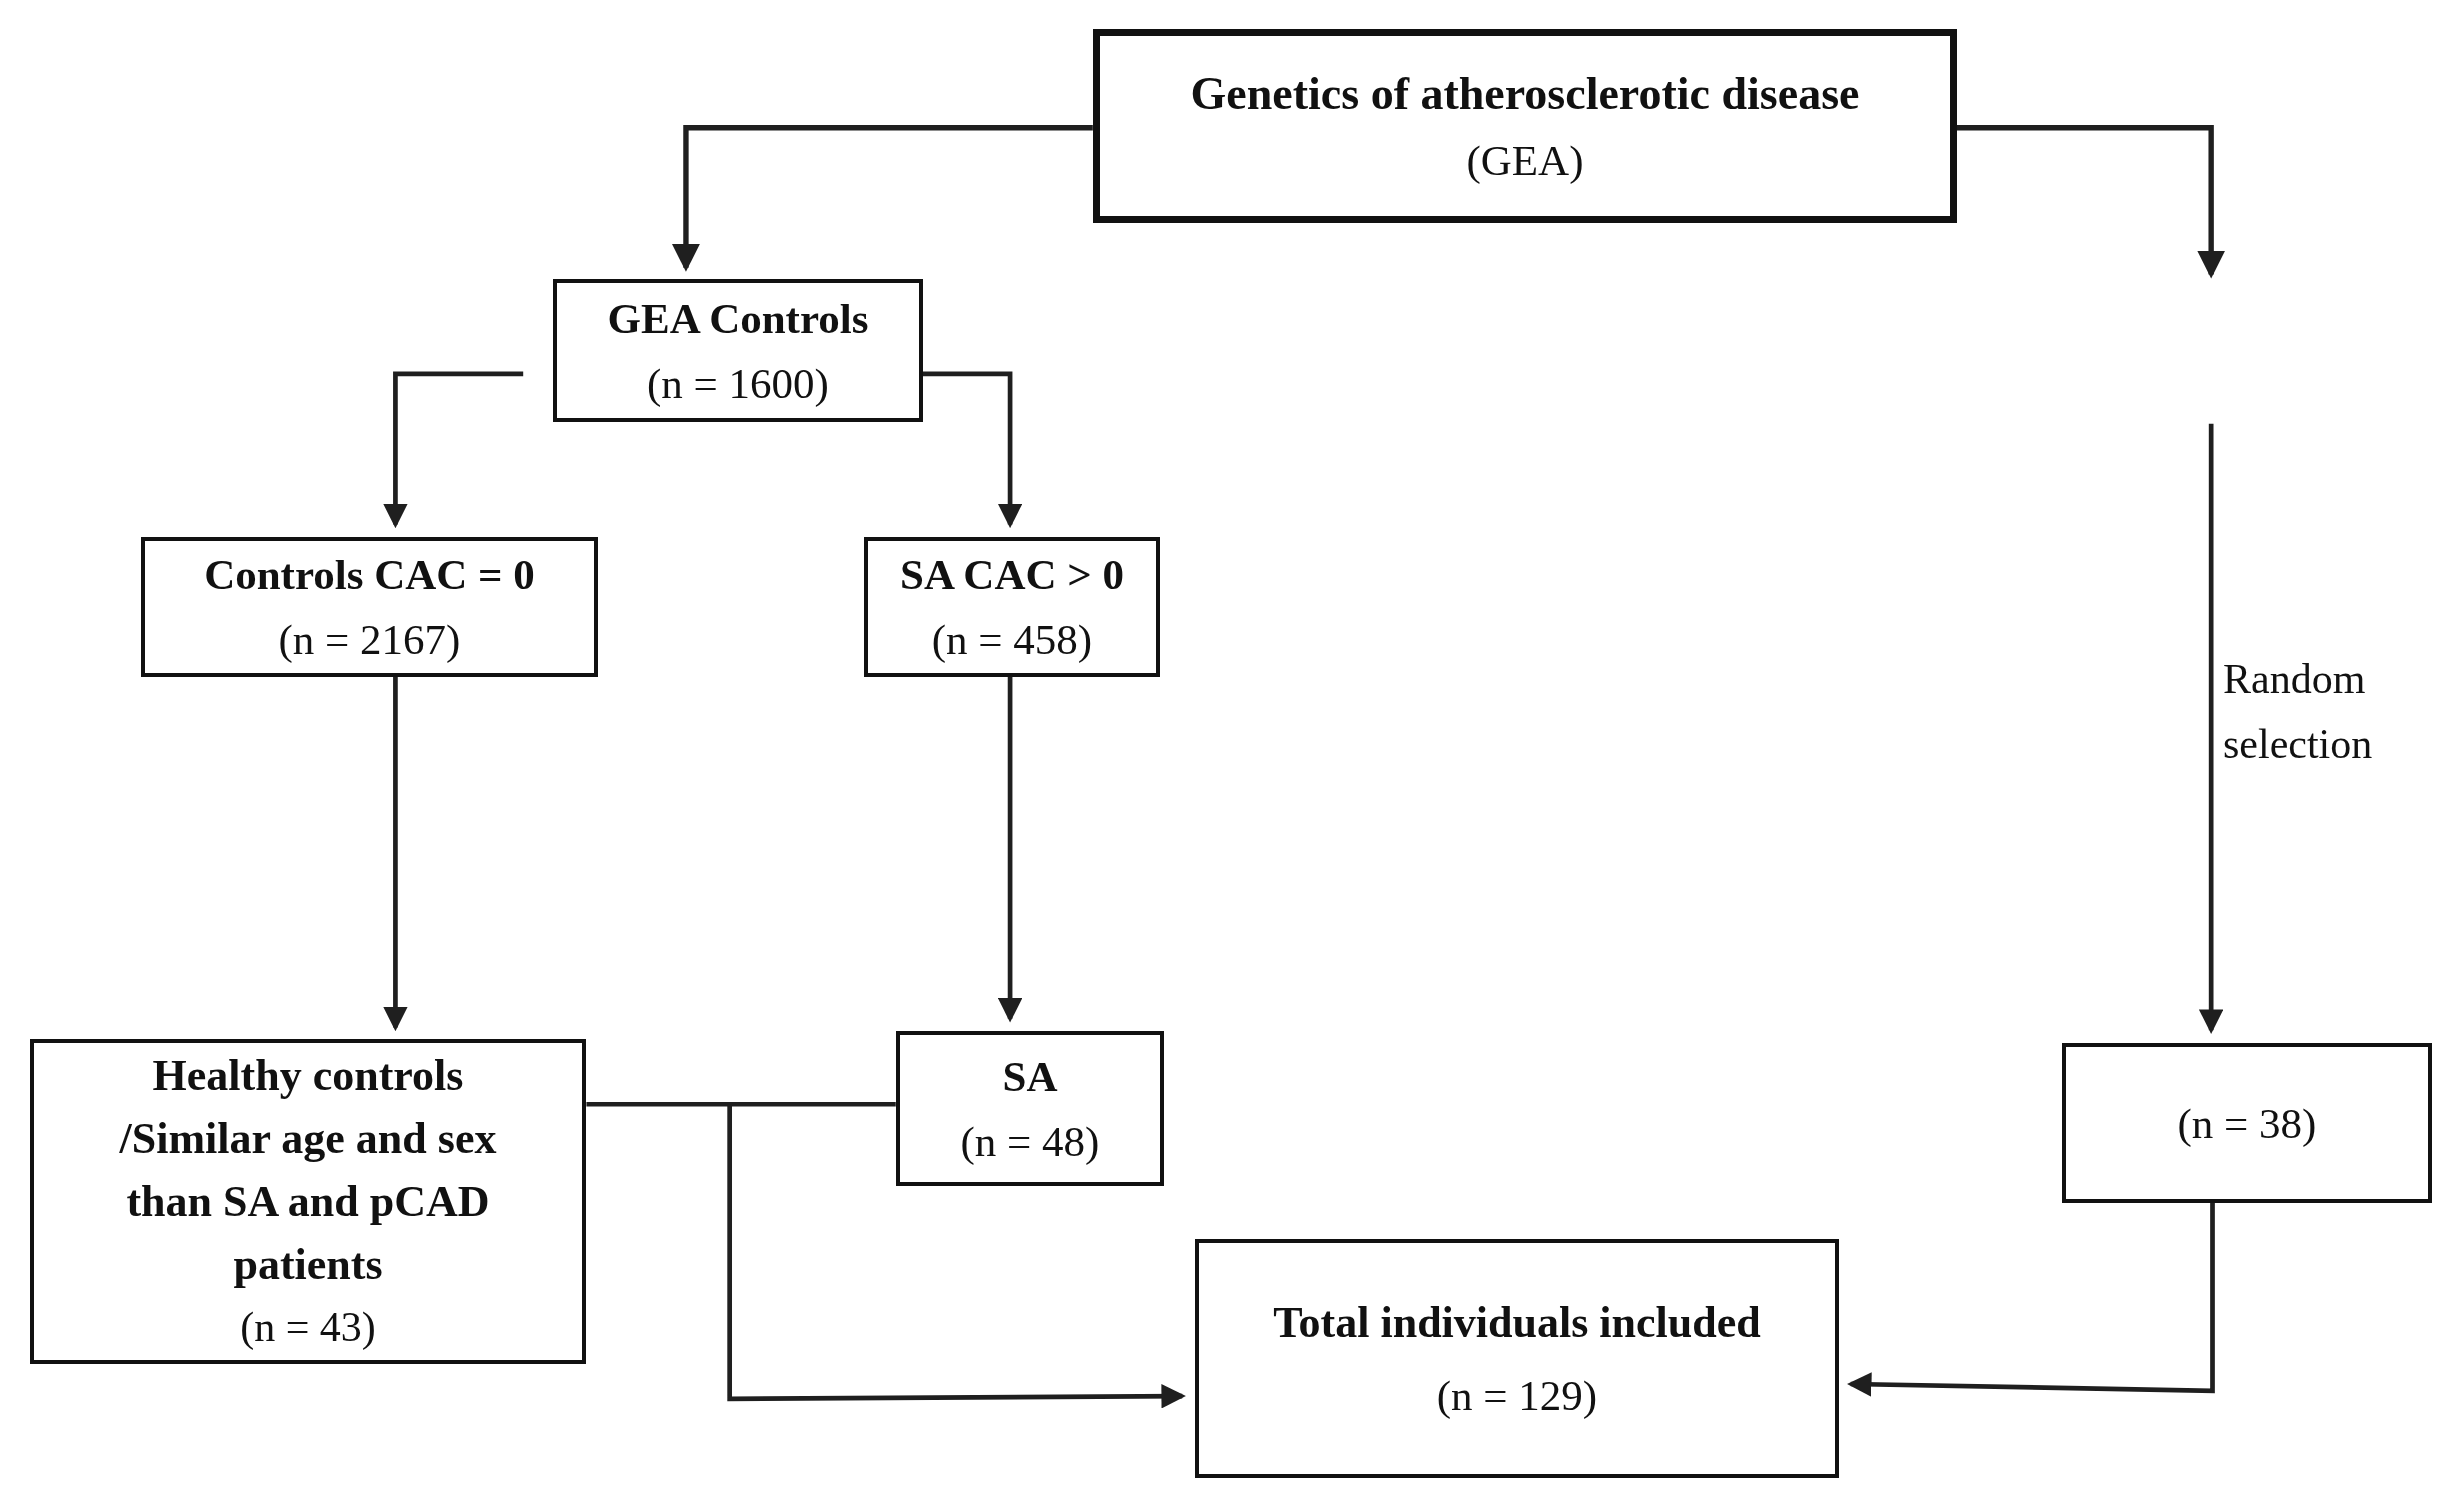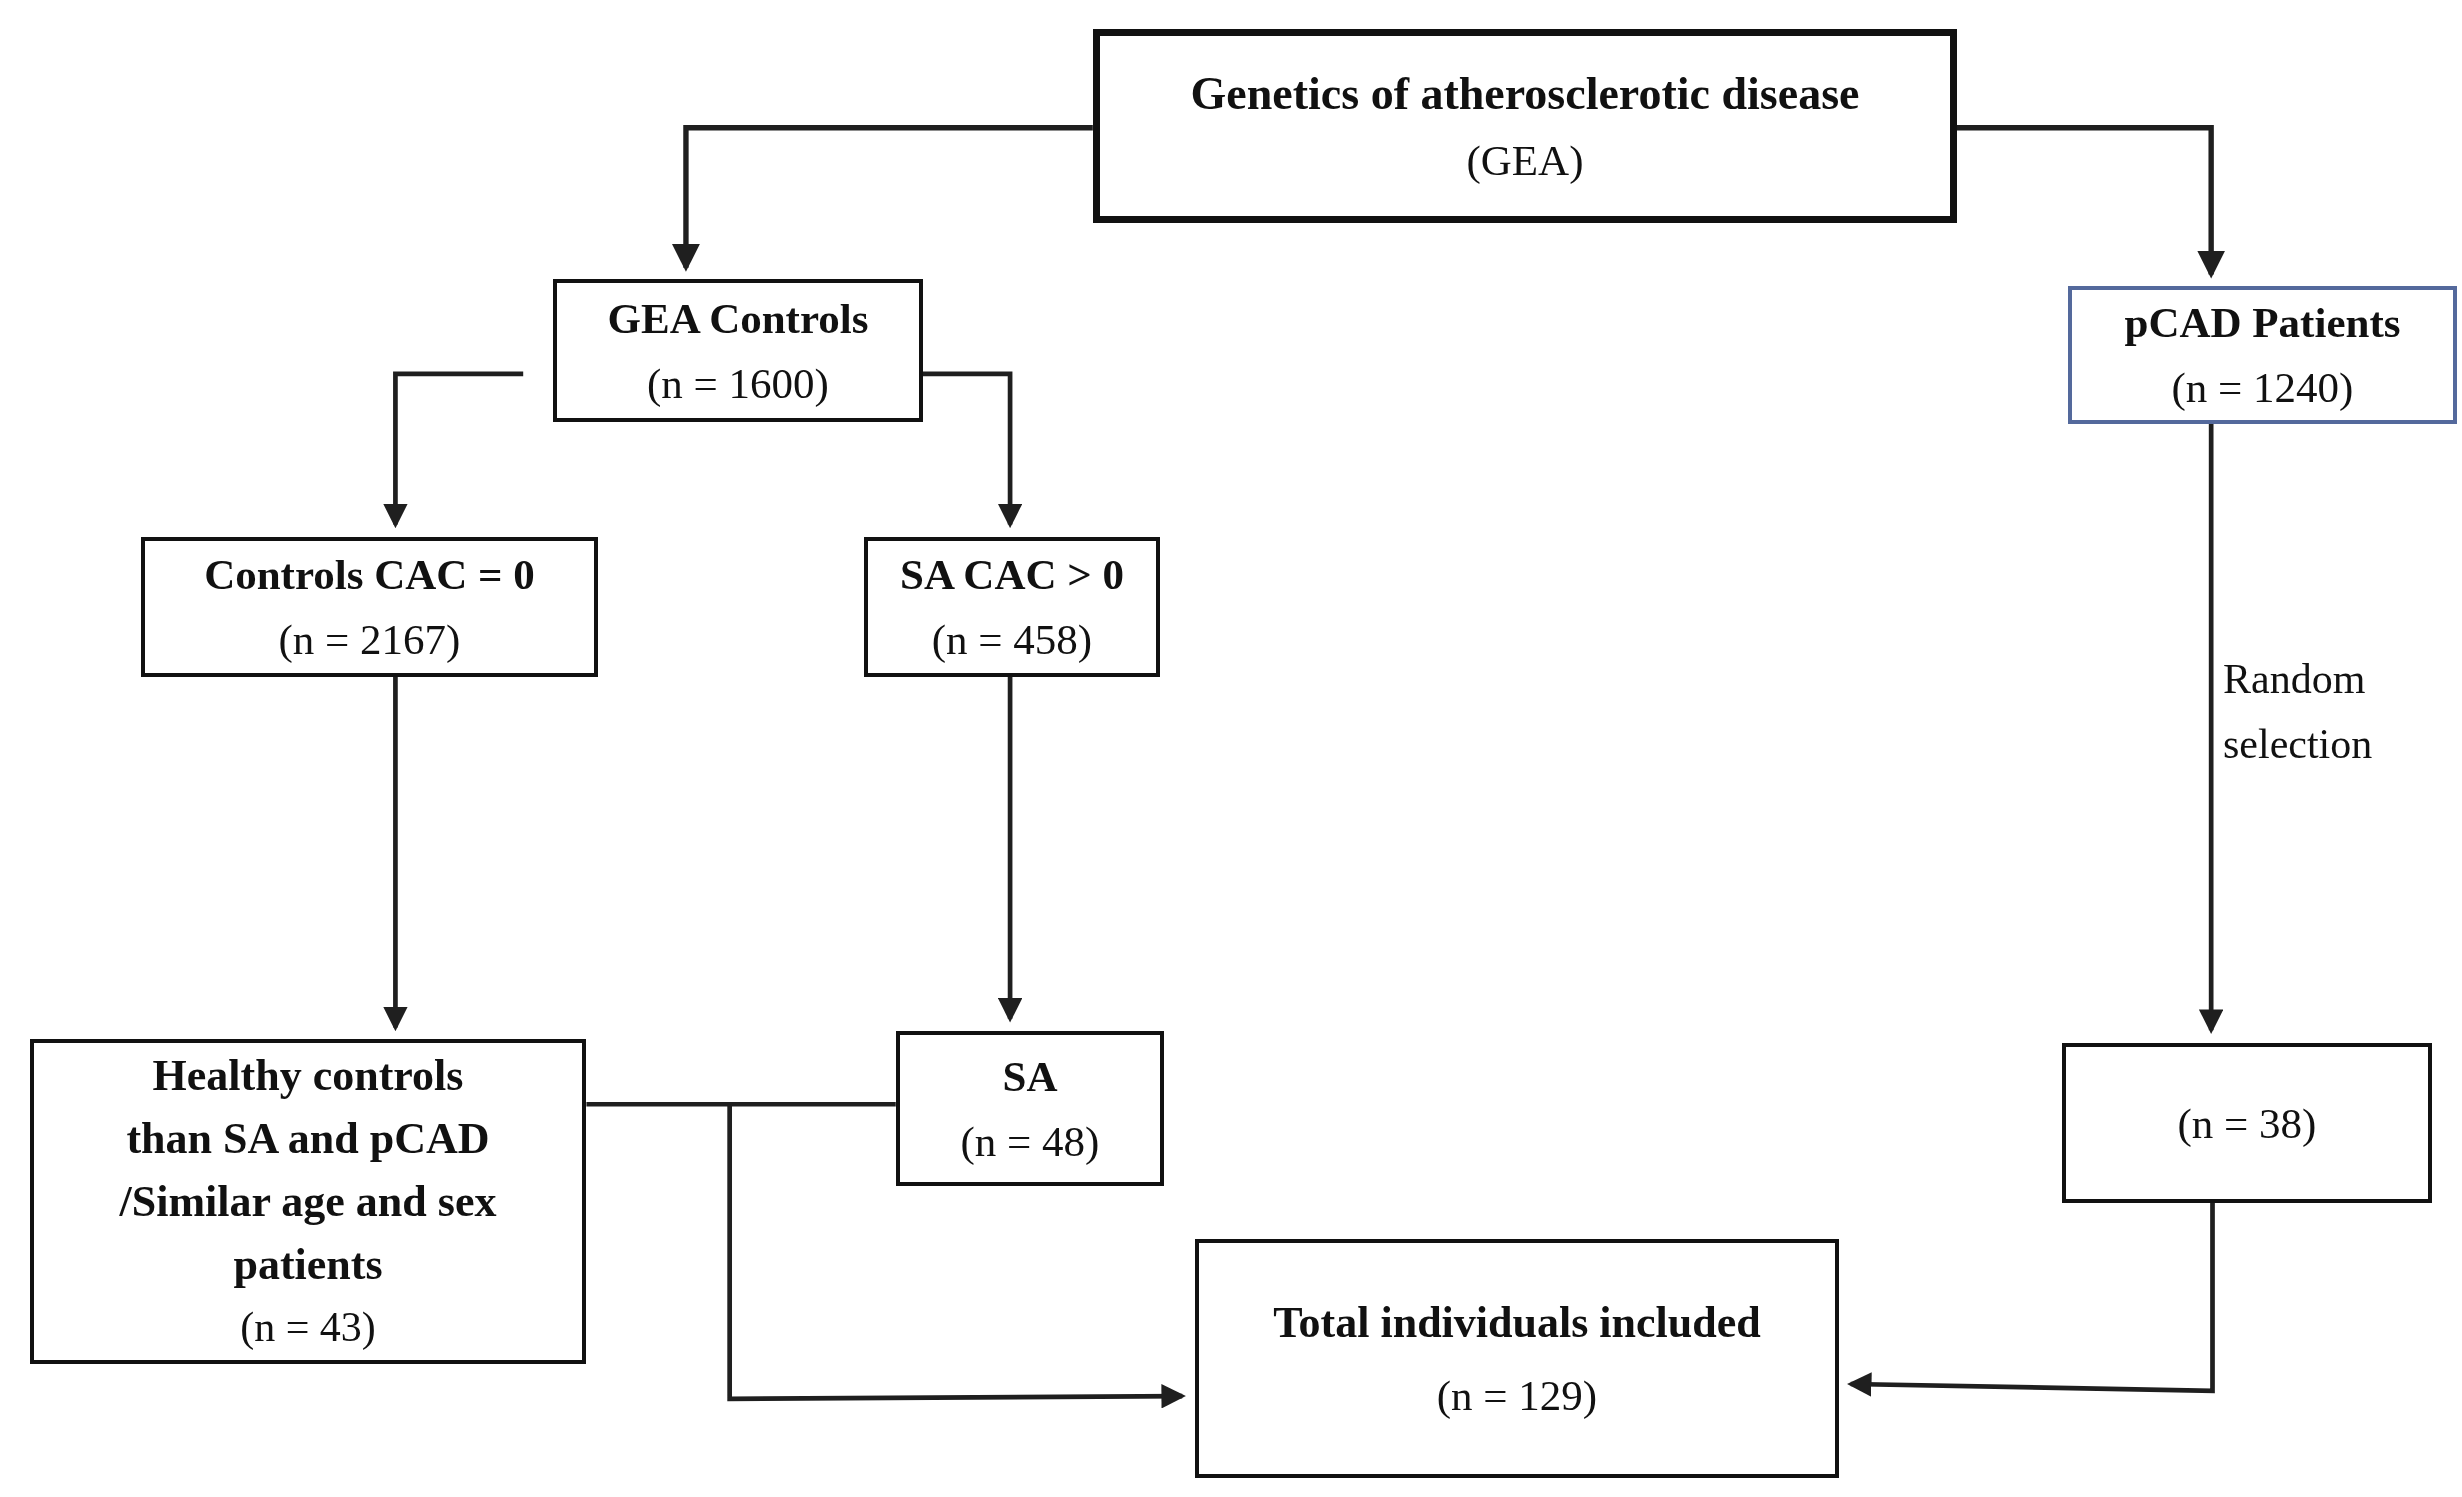--- a/index.html
+++ b/index.html
@@ -98,39 +98,35 @@
   <div class="node node-gea">
     <div class="t1">Genetics of atherosclerotic disease</div>
     <div class="t2">(GEA)</div>
   </div>
 
   <div class="node node-gea-controls">
     <div class="t1">GEA Controls</div>
     <div class="t2">(n = 1600)</div>
   </div>
 
-  <div class="node node-pcad-patients">
-    <div class="t1">pCAD Patients</div>
-    <div class="t2">(n = 1240)</div>
-  </div>
 
   <div class="node node-controls-cac0">
     <div class="t1">Controls CAC = 0</div>
     <div class="t2">(n = 2167)</div>
   </div>
 
   <div class="node node-sa-cac">
     <div class="t1">SA CAC &gt; 0</div>
     <div class="t2">(n = 458)</div>
   </div>
 
   <div class="node node-healthy">
     <div class="t1">Healthy controls</div>
+    <div class="t1">/Similar age and sex</div>
     <div class="t1">than SA and pCAD</div>
-    <div class="t1">/Similar age and sex</div>
     <div class="t1">patients</div>
     <div class="t2">(n = 43)</div>
   </div>
 
   <div class="node node-sa">
     <div class="t1">SA</div>
     <div class="t2">(n = 48)</div>
   </div>
 
   <div class="node node-pcad-group">

